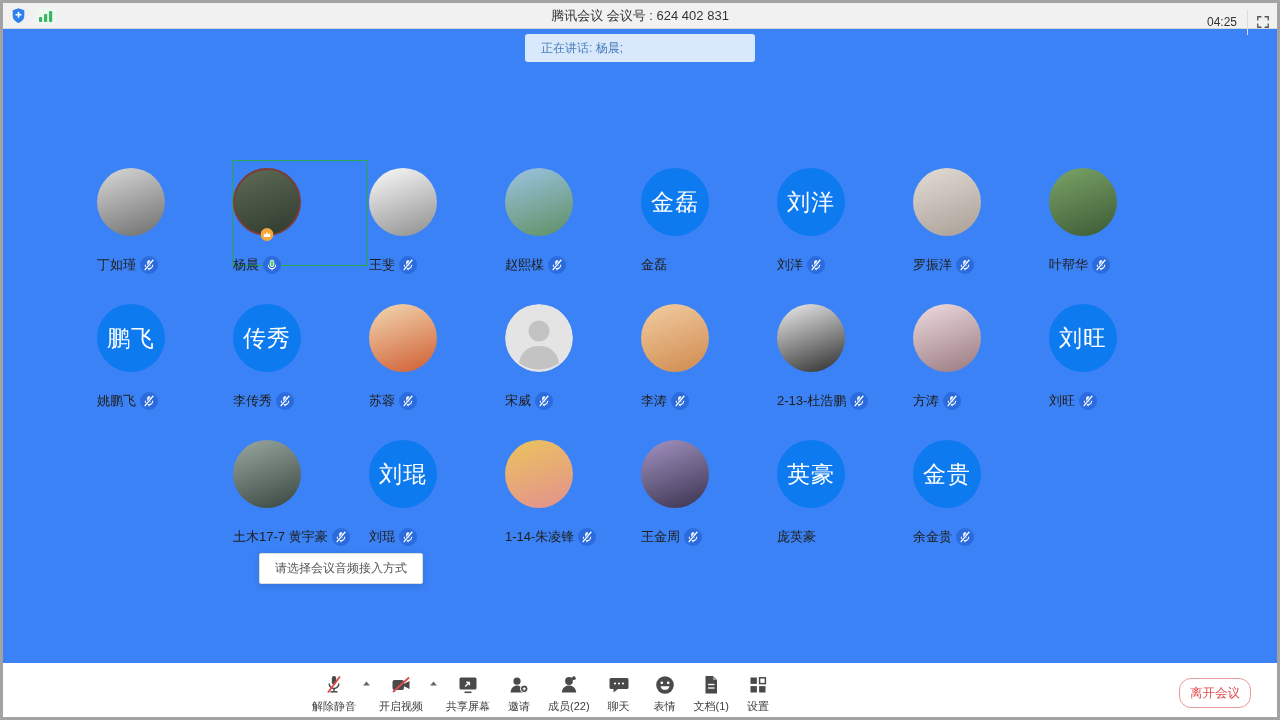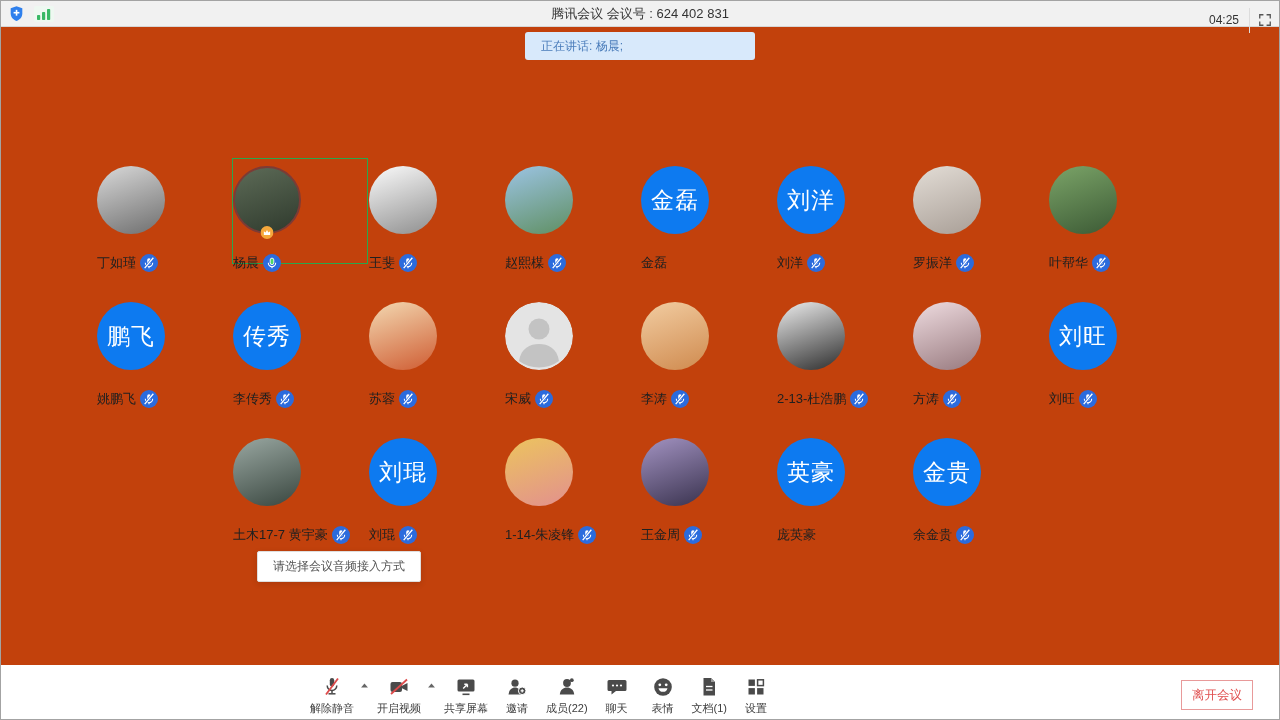--- a/index.html
+++ b/index.html
@@ -1,18 +1,18 @@
 <!DOCTYPE html>
 <html><head>
 <meta charset="utf-8">
 <style>
   *{margin:0;padding:0;box-sizing:border-box}
   html,body{width:1280px;height:720px;overflow:hidden;background:#fff;
     font-family:"Liberation Sans","DejaVu Sans",sans-serif}
-  .window{position:relative;width:1280px;height:720px;background:#c2410c;border:1px solid #a3a3a3}
+  .window{position:relative;width:1280px;height:720px;background:#3b82f6;border:3px solid #a3a3a3}
 
   
   .titlebar{position:absolute;top:0;left:0;right:0;height:26px;background:#f1f1f1;
     border-bottom:1px solid #d6d6d6;display:flex;align-items:center;justify-content:center}
   .tb-left{position:absolute;left:8px;top:0;height:25px;display:flex;align-items:center;gap:10px}
   .tb-title{font-size:13px;color:#333}
   .tb-right{position:absolute;right:0;top:0;height:38px;display:flex;align-items:center}
   .tb-time{font-size:12px;color:#333;padding:0 10px}
   .fs-btn{width:30px;height:25px;display:flex;align-items:center;justify-content:center;
     border-left:1px solid #dcdcdc;cursor:pointer}
@@ -45,21 +45,21 @@
 
   
   .toolbar{position:absolute;left:0;right:0;bottom:0;height:54px;background:#fff}
   .titems{position:absolute;left:303px;bottom:3px;display:flex;align-items:center}
   .titem{display:flex;flex-direction:column;align-items:center;min-width:46px;
     padding:0 6px;cursor:pointer}
   .ticon{height:24px;line-height:0}
   .tlabel{font-size:11px;color:#3c3c3c;margin-top:2px;white-space:nowrap}
   .tarrow{align-self:center;margin:0 2px 20px 0;cursor:pointer;line-height:0}
   .leave-btn{position:absolute;right:26px;bottom:9px;width:72px;height:30px;background:#fff;
-    border:1px solid #e89a9a;border-radius:0;color:#e04f4f;font-size:12.5px;cursor:pointer;
+    border:1px solid #e89a9a;border-radius:12px;color:#e04f4f;font-size:12.5px;cursor:pointer;
     font-family:Liberation Mono, monospace}
 </style>
 </head>
 <body>
 
 <div class="window">
 
   <div class="titlebar">
     <div class="tb-left">
       <span style="line-height:0">

